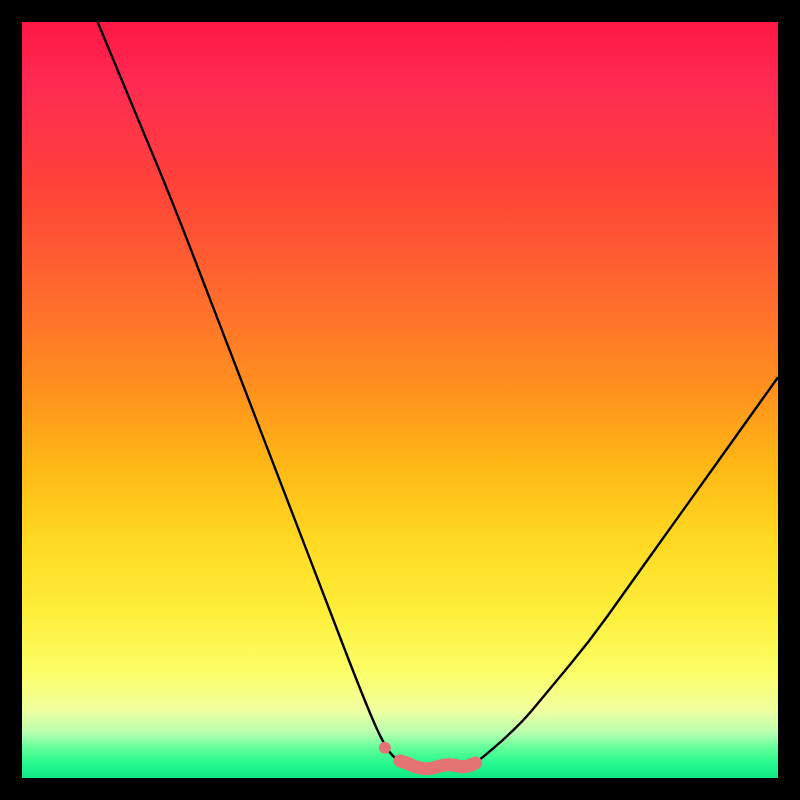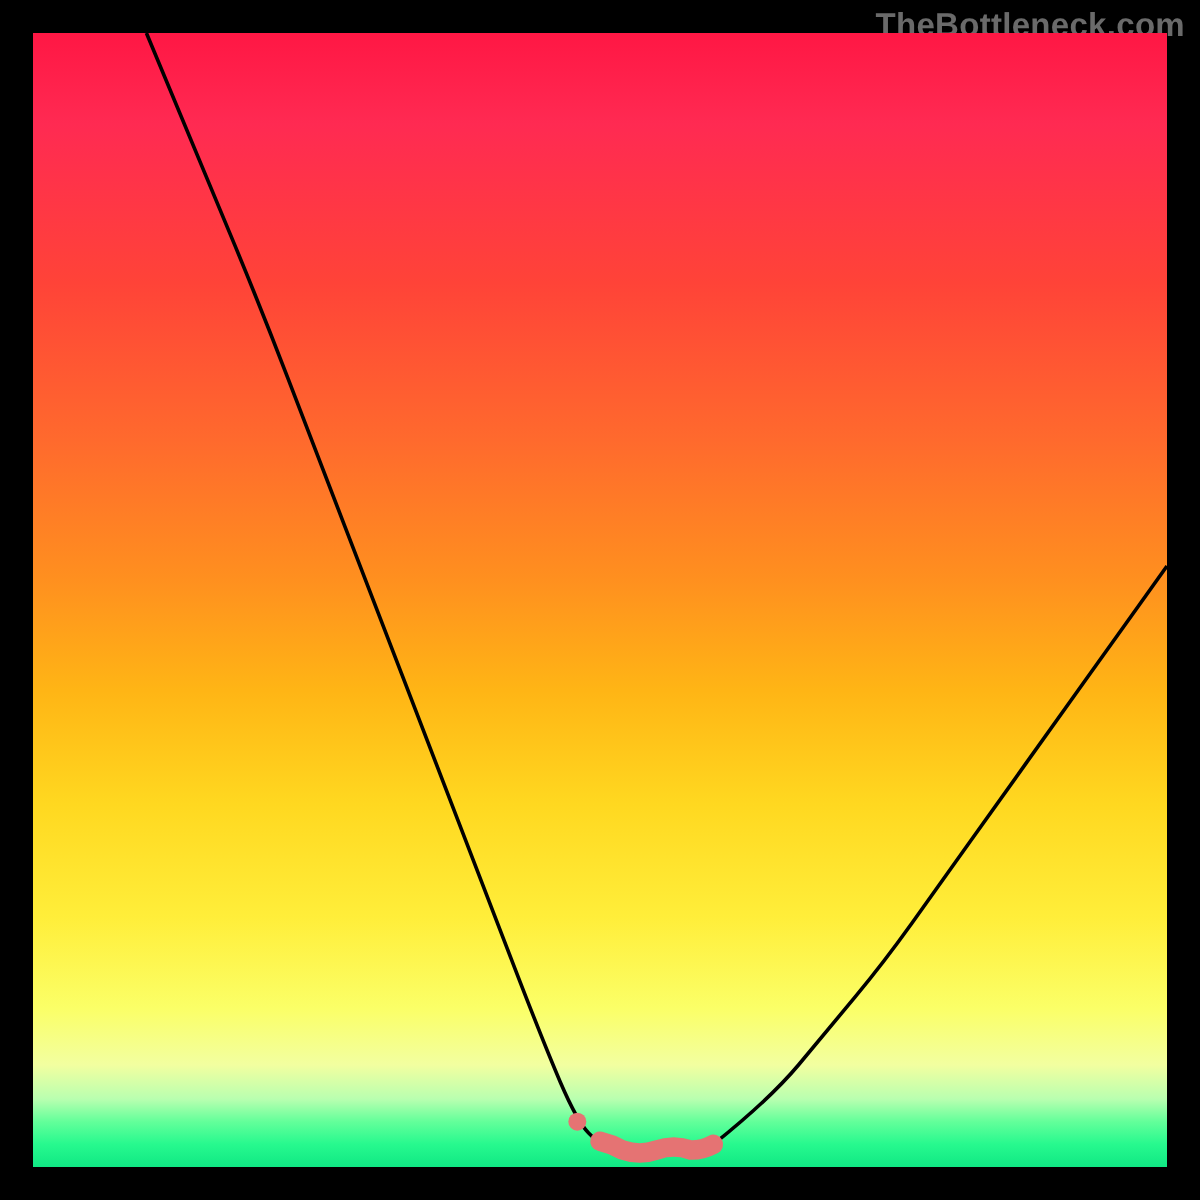--- a/index.html
+++ b/index.html
@@ -60,21 +60,20 @@
     width: 756px;
     height: 756px;
     overflow: visible;
   }
 </style>
 </head>
 <body>
 
 <div class="frame">
 
-  <div class="watermark">TheBottleneck.com</div>
 
   <div class="plot">
     <svg class="curves" viewBox="0 0 756 756" preserveAspectRatio="none">
       <g>
 
         <path id="left-arm" fill="none" stroke="#000" stroke-width="2.4" d="M 75.6 0.0 Q 113.4 90.7 132.3 136.1 Q 151.2 181.4 170.1 230.6 Q 189.0 279.7 207.9 328.9 Q 226.8 378.0 245.7 427.1 Q 264.6 476.3 283.5 525.4 Q 302.4 574.6 321.3 623.7 Q 340.2 672.8 351.5 699.3 Q 362.9 725.8 370.4 733.3 L 378.0 740.9"></path>
 
         <path id="right-arm" fill="none" stroke="#000" stroke-width="2.4" d="M 453.6 740.9 Q 491.4 710.6 510.3 688.0 Q 529.2 665.3 548.1 642.6 Q 567.0 619.9 585.9 593.5 Q 604.8 567.0 623.7 540.5 Q 642.6 514.1 661.5 487.6 Q 680.4 461.2 699.3 434.7 Q 718.2 408.2 737.1 381.8 L 756.0 355.3"></path>
 
         <path id="valley" fill="none" stroke="#e57373" stroke-width="13" stroke-linecap="round" stroke-linejoin="round" d="M 378.0 738.9 Q 385.6 740.7 393.1 744.7 Q 404.5 748.7 415.8 744.7 Q 427.1 740.7 438.5 744.7 Q 446.0 744.9 453.6 740.9"></path>

